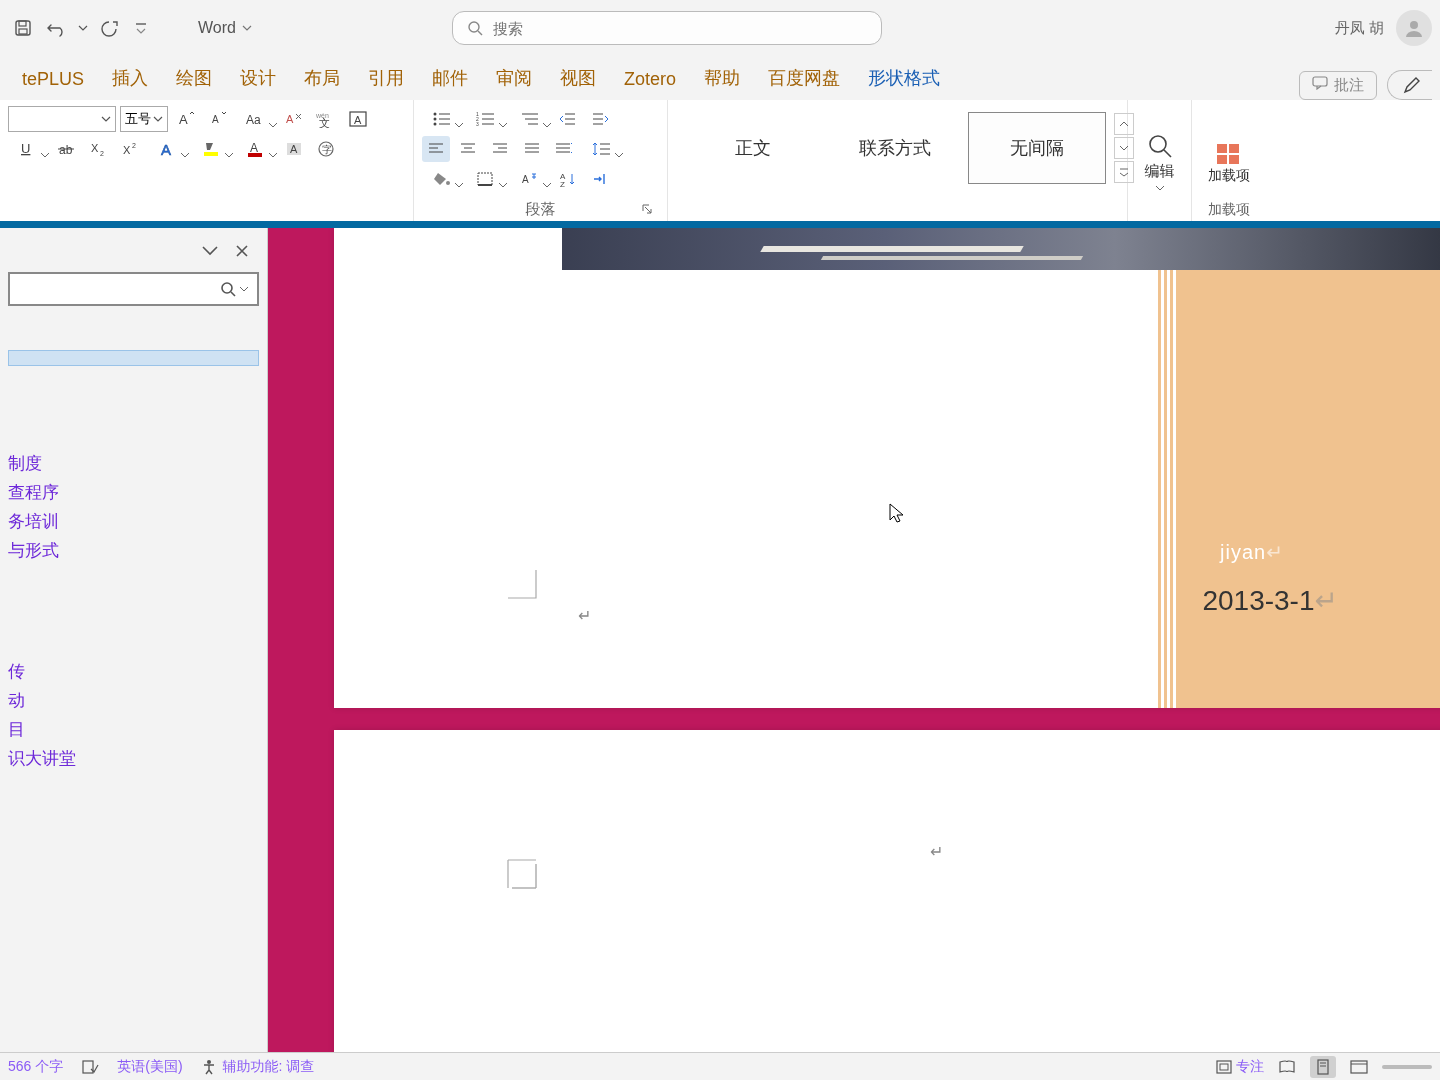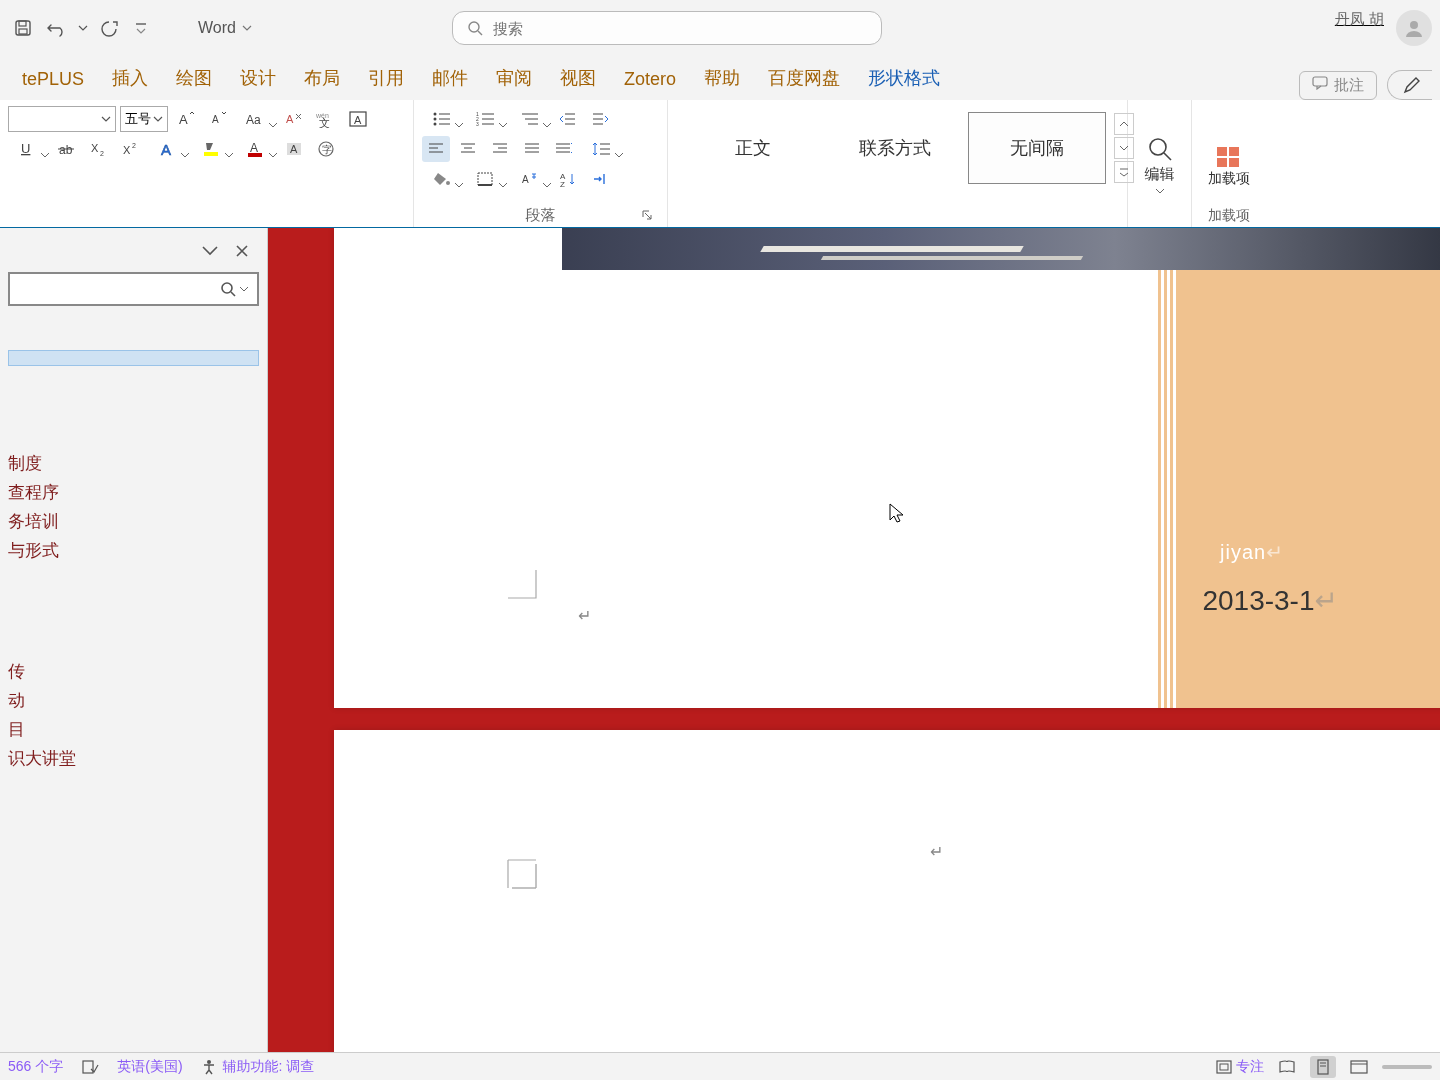--- a/index.html
+++ b/index.html
@@ -8,34 +8,34 @@
 
 .title-bar { height: 56px; background: #f3f3f3; display: flex; align-items: center; padding: 0 8px; }
 .qa-group { display: flex; align-items: center; gap: 4px; }
 .qa-btn { width: 30px; height: 30px; display: flex; align-items: center; justify-content: center; border-radius: 4px; cursor: pointer; }
 .qa-dropdown { width: 14px; display: flex; align-items: center; justify-content: center; cursor: pointer; }
 .app-name-wrap { display: flex; align-items: center; margin-left: 50px; gap: 6px; }
 .app-name { font-size: 16px; color: #555; }
 .search-wrap { margin-left: 200px; }
 .search-box { width: 430px; height: 34px; background: #fdfdfd; border: 1px solid #bbb; border-radius: 12px; display: flex; align-items: center; padding: 0 14px; gap: 10px; }
 .search-box input { border: none; outline: none; flex: 1; font-size: 15px; background: transparent; color: #555; }
-.user-area { margin-left: auto; display: flex; align-items: flex-start; gap: 12px; text-decoration: underline; }
+.user-area { margin-left: auto; display: flex; align-items: center; gap: 12px; }
 .user-name { font-size: 15px; color: #666; }
 .user-avatar { width: 36px; height: 36px; border-radius: 50%; background: #e0e0e0; display: flex; align-items: center; justify-content: center; }
 
 
 .ribbon-tabs { height: 44px; background: #f3f3f3; display: flex; align-items: flex-end; padding: 0 8px; }
 .rtab { padding: 8px 14px 10px; font-size: 18px; color: #a16207; cursor: pointer; }
 .rtab.active { color: #1a5fb4; }
 .rtab-right { margin-left: auto; display: flex; align-items: center; gap: 10px; }
 .comments-btn { border: 1px solid #bbb; border-radius: 6px; padding: 4px 12px; display: flex; gap: 6px; font-size: 15px; color: #888; background: #f3f3f3; }
 .edit-pill { border: 1px solid #bbb; border-top-left-radius: 18px; border-bottom-left-radius: 18px; border-right: none; padding: 4px 10px 4px 14px; display: flex; align-items: center; }
 
 
-.ribbon { height: 128px; background: #fff; border-bottom: 1px solid #0369a1; display: flex; }
+.ribbon { height: 128px; background: #fff; border-bottom: 7px solid #0369a1; display: flex; }
 .rgroup { display: flex; flex-direction: column; padding: 6px 8px 2px; position: relative; border-right: 1px solid #e5e5e5; }
 .rgroup-label { text-align: center; font-size: 15px; color: #666; padding-top: 4px; position: relative; }
 .dialog-launcher { position: absolute; right: 4px; bottom: 2px; width: 14px; height: 14px; cursor: pointer; }
 .rg-rows { display: flex; flex-direction: column; gap: 4px; flex: 1; }
 .rg-row { display: flex; align-items: center; gap: 4px; }
 .rbtn { width: 28px; height: 26px; display: flex; align-items: center; justify-content: center; border-radius: 3px; cursor: pointer; position: relative; }
 .rbtn.wide { width: 40px; }
 .rbtn .dd { position: absolute; right: -2px; bottom: 2px; }
 .font-name-box { width: 108px; height: 26px; border: 1px solid #aaa; background: #fff; display: flex; align-items: center; justify-content: flex-end; padding: 0 4px; }
 .font-size-box { width: 48px; height: 26px; border: 1px solid #aaa; background: #fff; display: flex; align-items: center; padding: 0 4px; font-size: 13px; }
@@ -55,25 +55,25 @@
 
 .workspace { position: absolute; top: 228px; left: 0; right: 0; bottom: 28px; display: flex; background: #f0f0f0; }
 
 
 .nav-pane { width: 268px; background: #f3f3f3; border-right: 1px solid #ccc; padding: 10px 8px; overflow: hidden; }
 .nav-head { display: flex; justify-content: flex-end; align-items: center; gap: 16px; padding: 6px 10px 14px; }
 .nav-search { border: 2px solid #888; background: #fff; height: 34px; display: flex; align-items: center; padding: 0 8px; margin-bottom: 44px; }
 .nav-search input { flex: 1; border: none; outline: none; background: transparent; }
 .nav-search .srch-icons { display: flex; align-items: center; gap: 2px; }
 .nav-bar-sel { height: 16px; background: #cfe2f3; border: 1px solid #9ac3e8; margin-bottom: 86px; }
-.nav-items { display: flex; flex-direction: column; gap: 6px; font-size: 17px; color: #7f1d1d; }
+.nav-items { display: flex; flex-direction: column; gap: 6px; font-size: 17px; color: #6d28d9; }
 .nav-items .spacer { height: 86px; }
 
 
-.doc-area { flex: 1; position: relative; overflow: hidden; background: #b91c1c; }
+.doc-area { flex: 1; position: relative; overflow: hidden; background: #be185d; }
 .page { position: absolute; background: #fff; box-shadow: 0 0 6px rgba(0,0,0,.15); }
 .page1 { left: 66px; top: 0; width: 1150px; height: 480px; }
 .page1 .img-band { position: absolute; left: 228px; top: 0; right: 0; height: 42px; background: linear-gradient(90deg,#3a3f52 0%,#5a6078 35%,#7e8290 60%,#2a2e3a 100%); }
 .page1 .img-band::before { content:""; position:absolute; left:200px; top:18px; width:260px; height:6px; background:#e8e6e0; transform: skewX(-30deg); }
 .page1 .img-band::after { content:""; position:absolute; left:260px; top:28px; width:260px; height:4px; background:#cfcdc7; transform: skewX(-30deg); }
 .page1 .tan-block { position: absolute; right: 0; top: 42px; width: 308px; height: 438px; background: #f0c28f; }
 .page1 .tan-stripes { position: absolute; right: 308px; top: 42px; width: 18px; height: 438px; background: repeating-linear-gradient(90deg,#f0c28f 0 3px,#fff 3px 6px); }
 .page1 .txt-author { position: absolute; right: 200px; top: 312px; color: #fff; font-size: 20px; letter-spacing: 1px; }
 .page1 .txt-date { position: absolute; right: 146px; top: 356px; color: #333; font-size: 28px; font-family: "SimSun", serif; }
 .page1 .para-mark { position: absolute; left: 244px; top: 378px; font-size: 16px; color: #888; }

